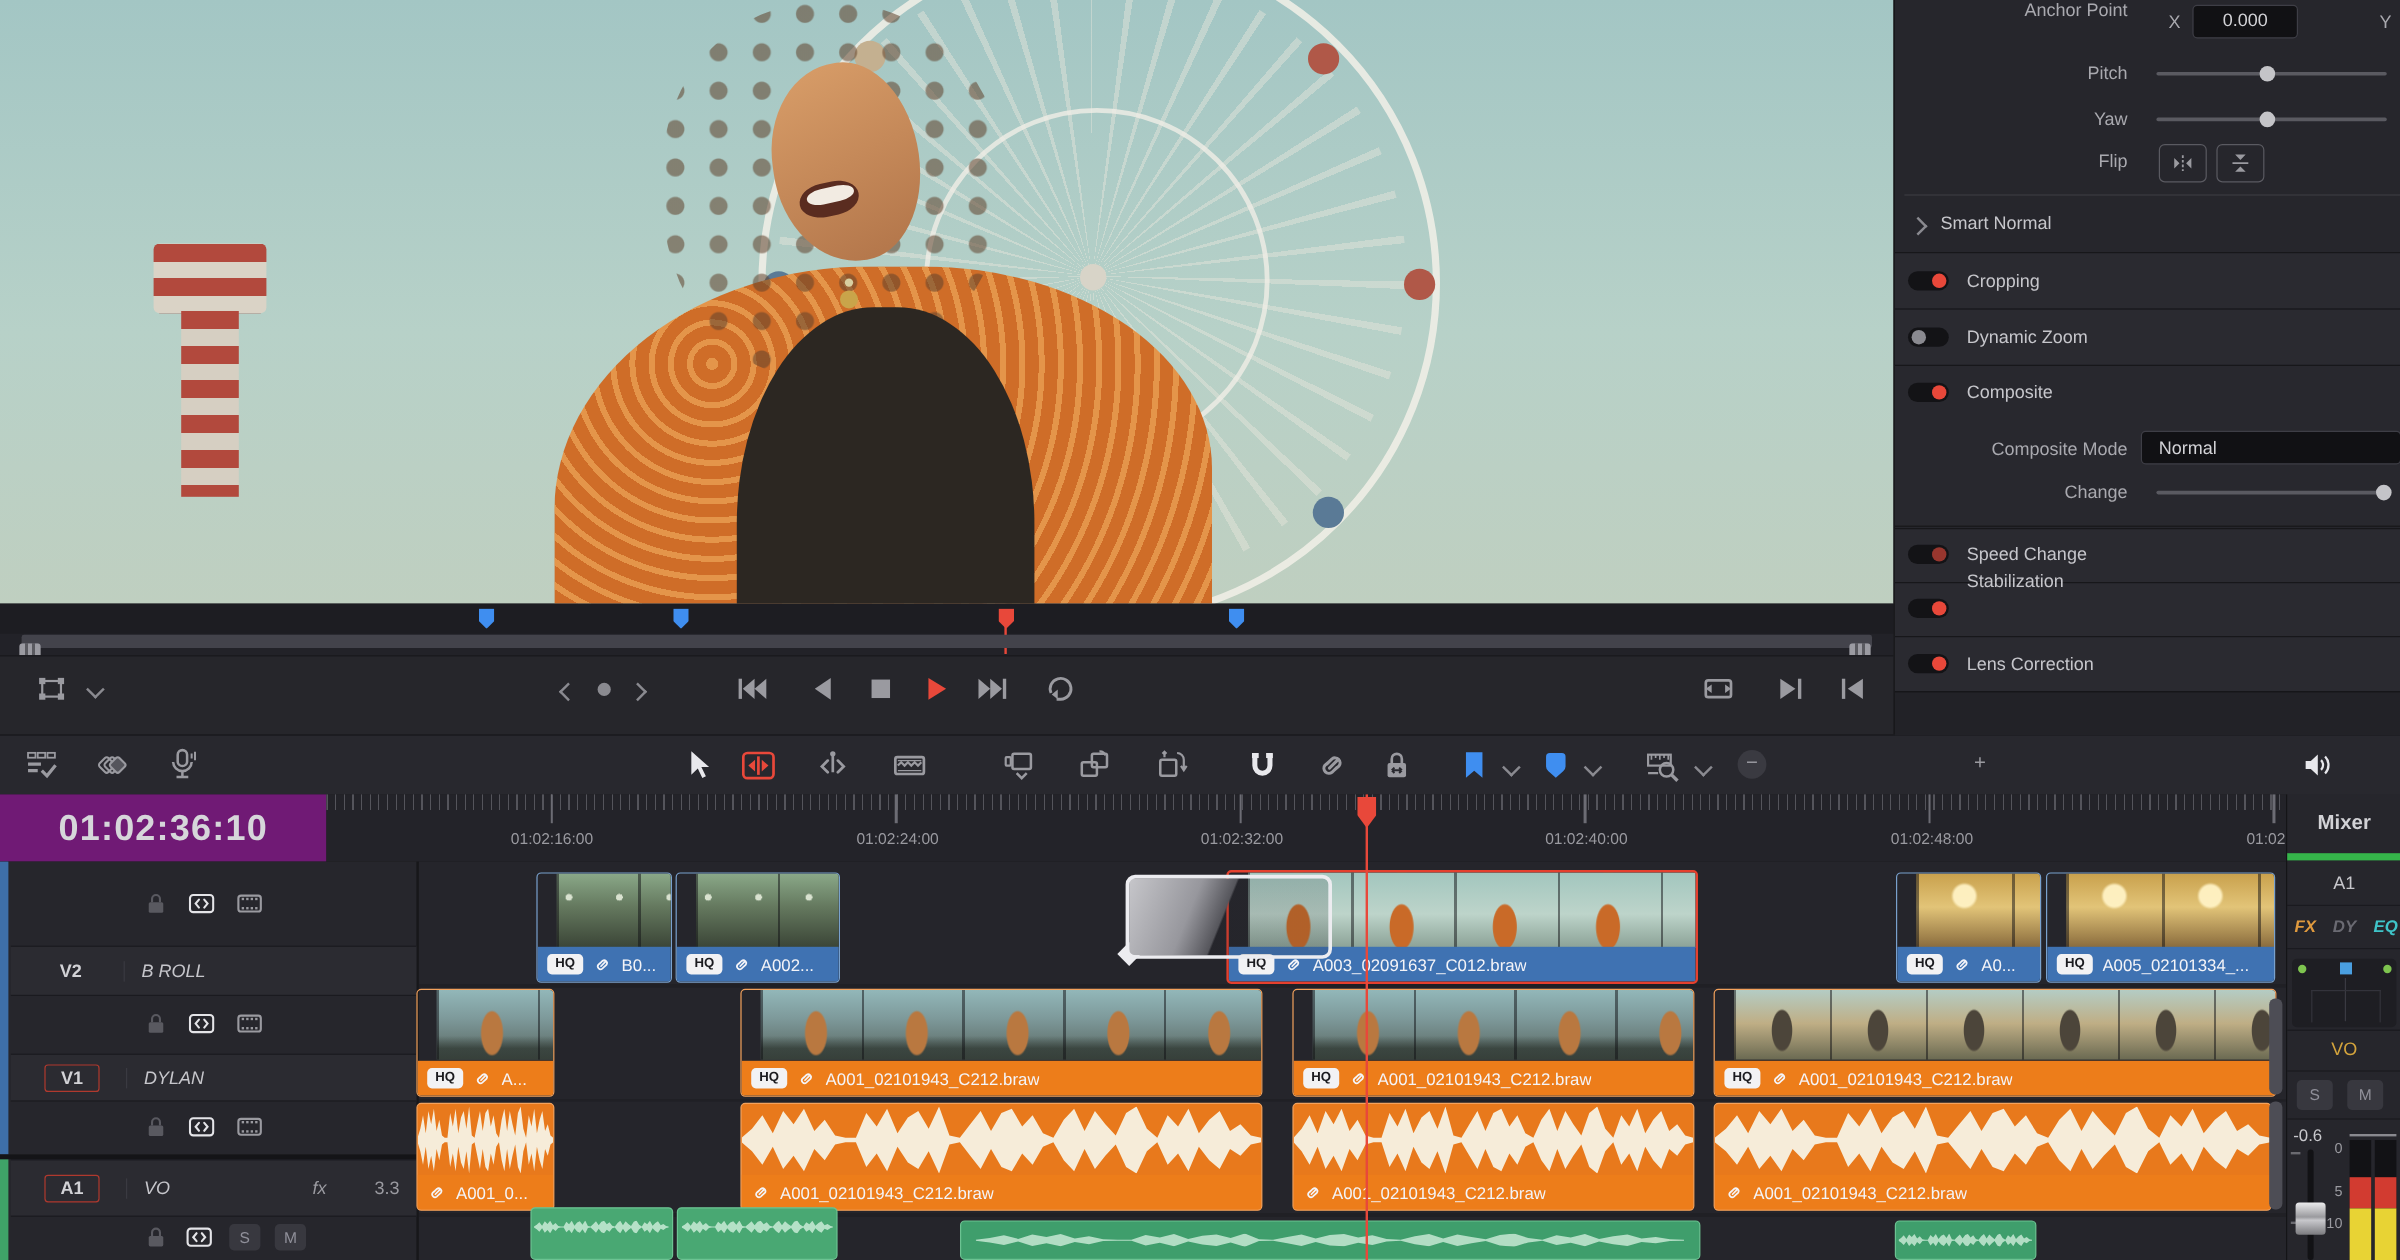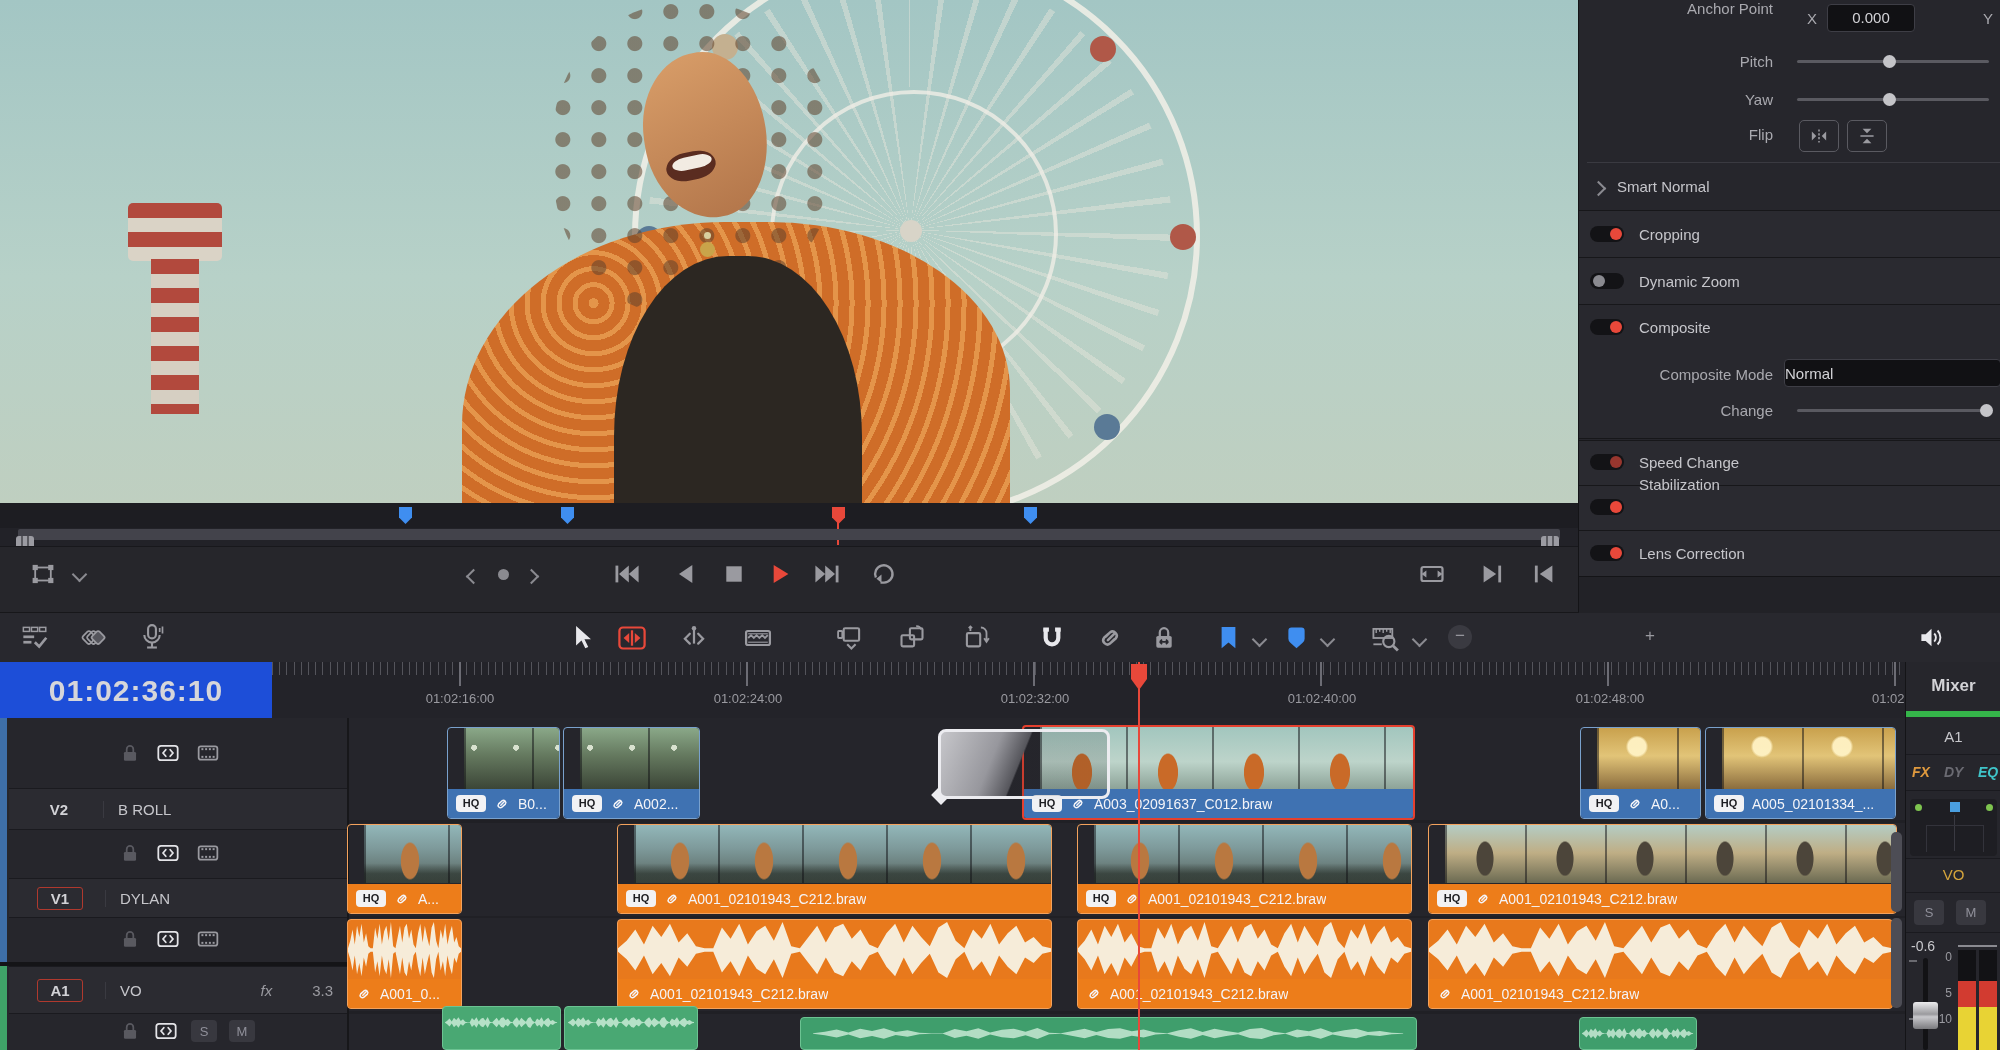--- a/index.html
+++ b/index.html
@@ -70,33 +70,33 @@
   .knob.on{right:2px;background:#e8483a;}
   .knob.dim{right:2px;background:#98362e;}
   .knob.off{left:3px;background:#8a8a90;}
   .sect{position:absolute;left:0;width:422px;border-top:1px solid #17171a;border-bottom:1px solid #17171a;background:#2a2a30;}
   .sect-label{position:absolute;left:60px;color:#c6c6cb;}
   .flipbtn{position:absolute;width:38px;height:30px;border:1px solid #5a5a61;border-radius:5px;color:#9a9aa0;
            display:flex;align-items:center;justify-content:center;}
 
   
   #timeline{left:0;top:662px;width:1905px;height:388px;background:#202025;}
-  #tc-box{left:0;top:0;width:272px;height:56px;background:#1d4ed8;border-bottom:1px solid #17171a;}
+  #tc-box{left:0;top:0;width:272px;height:56px;background:#701a75;border-bottom:1px solid #17171a;}
   #timecode{width:272px;text-align:center;top:12px;font-size:30px;font-weight:600;letter-spacing:1px;color:#d6d6da;}
   #ruler{left:272px;top:0;width:1633px;height:56px;background:#232329;border-bottom:1px solid #17171a;}
   .ticks-minor{left:0;top:0;width:1633px;height:13px;background:repeating-linear-gradient(90deg,#54545b 0 1px,transparent 1px 7.2px);}
   .ticks-major{left:0;top:0;width:1633px;height:24px;background:repeating-linear-gradient(90deg,#6c6c74 0 2px,transparent 2px 287px);background-position:187px 0;}
   .rlabel{top:29px;color:#9a9aa0;font-size:13px;transform:translateX(-50%);white-space:nowrap;}
   #track-headers{left:0;top:56px;width:347px;height:332px;background:#26262c;border-right:2px solid #17171a;}
   .th-row{position:absolute;left:9px;width:338px;display:flex;align-items:center;}
   .th-icons{gap:14px;padding-left:110px;box-sizing:border-box;}
   .th-label{background:#2b2b31;border-top:1px solid #1a1a1f;border-bottom:1px solid #1a1a1f;}
   .tid{font-weight:700;color:#d2d2d6;width:44px;text-align:center;margin-left:28px;}
   .tid.boxed{border:1px solid #b0392e;border-radius:3px;padding:2px 0;}
-  .tname{color:#c6c6cb;margin-left:22px;padding-left:14px;border-left:1px solid #3a3a41;}
+  .tname{color:#c6c6cb;margin-left:22px;padding-left:14px;border-left:1px solid #3a3a41;font-style:italic;}
   .smbtn{width:26px;height:22px;background:#38383f;border-radius:4px;color:#90909a;font-size:13px;
          display:flex;align-items:center;justify-content:center;}
   .edge-strip{left:0;width:7px;}
   .lane{left:349px;width:1556px;background:#25252b;}
 
   
   .clip{position:absolute;border-radius:4px;overflow:hidden;box-sizing:border-box;padding-left:16px;}
   .clip.blue{border:1px solid #79a1cd;}
   .clip.selected{border:2px solid #e5402e;}
   .clip.orange{border:1px solid #f4a25c;}
@@ -550,21 +550,21 @@
         <div class="knob off"></div>
       </div>
     <div class="sect-label" style="top:273px">Dynamic Zoom</div>
 
     <div class="sect" style="top:304px;height:133px;background:#28282e"></div>
     <div class="toggle" style="left:11px;top:319px">
         <div class="knob on"></div>
       </div>
     <div class="sect-label" style="top:319px">Composite</div>
     <div class="ilabel" style="top:366px">Composite Mode</div>
-    <div class="valuebox" style="left:205px;top:359px;width:217px;height:28px;text-align:left;box-sizing:border-box;line-height:28px">Normal</div>
+    <div class="valuebox" style="left:205px;top:359px;width:217px;height:28px;text-align:left;padding-left:14px;box-sizing:border-box;line-height:28px">Normal</div>
     <div class="ilabel" style="top:402px">Change</div>
     <div class="slider-track" style="left:218px;top:409px;width:192px">
       <div class="slider-handle" style="left:183px"></div>
       </div>
 
     <div class="sect" style="top:440px;height:45px"></div>
     <div class="toggle" style="left:11px;top:454px">
         <div class="knob dim"></div>
       </div>
     <div class="sect-label" style="top:454px">Speed Change</div>

